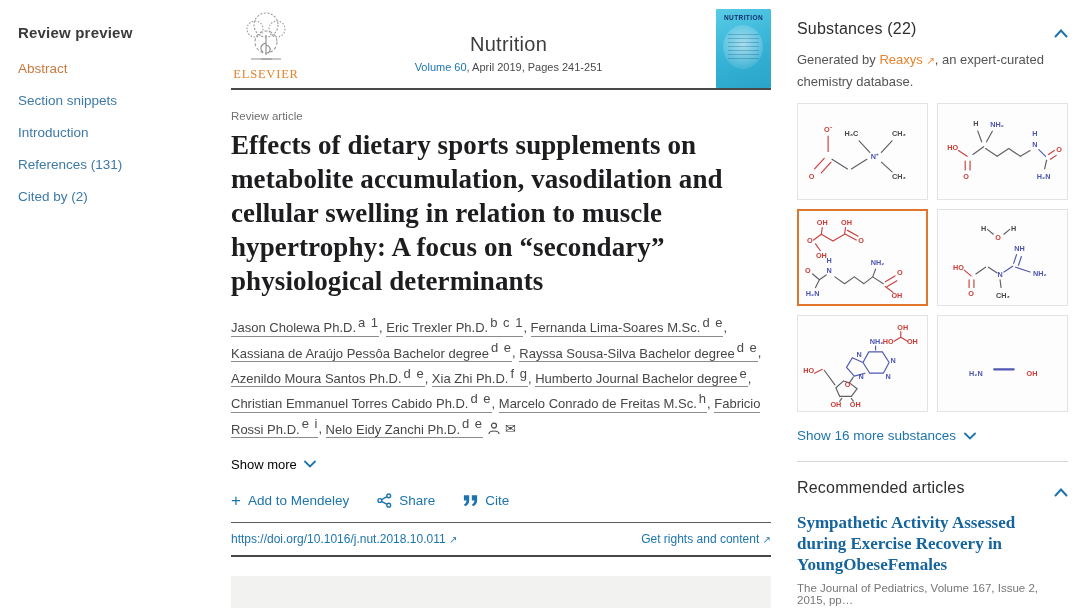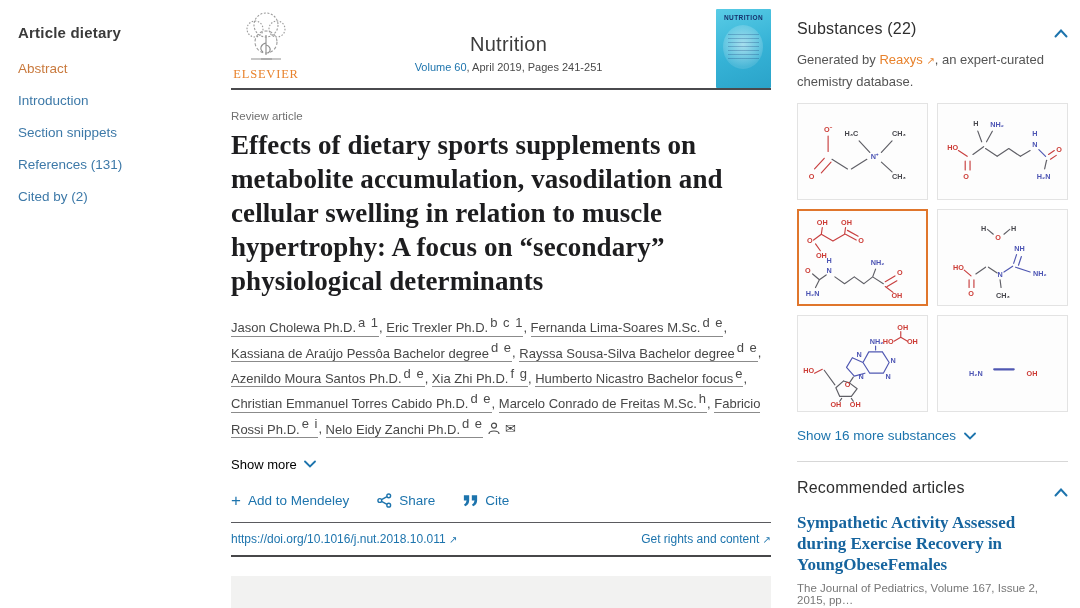--- a/index.html
+++ b/index.html
@@ -83,24 +83,24 @@
   .side-divider { border-top:1px solid #d7d7d7; margin:17px 0 0; }
   .rec-head { margin-top:17px; }
   .rec-title { display:block; margin-top:15px; font-family:"Liberation Serif", serif; font-weight:700;
     font-size:17px; line-height:21px; color:#16649e; }
   .rec-source { margin-top:7px; font-size:11.5px; color:#777; }
 </style>
 </head>
 <body>
 
 <nav class="sidebar-left">
-  <h1>Article dietary</h1>
+  <h1>Review preview</h1>
   <a class="nav-item active">Abstract</a>
+  <a class="nav-item">Section snippets</a>
   <a class="nav-item">Introduction</a>
-  <a class="nav-item">Section snippets</a>
   <a class="nav-item">References (131)</a>
   <a class="nav-item">Cited by (2)</a>
 </nav>
 
 <main class="center">
   <div class="journal-header">
     <div class="pub-logo">
       <svg width="62" height="56" viewBox="0 0 62 56">
         <g fill="none" stroke="#9a9a9a" stroke-width="1.1">
           <circle cx="31" cy="16" r="12" stroke-dasharray="2 1.6"></circle>
@@ -130,21 +130,21 @@
   <h2 class="article-title">Effects of dietary sports supplements on metabolite accumulation, vasodilation and cellular swelling in relation to muscle hypertrophy: A focus on “secondary” physiological determinants</h2>
 
   <p class="authors">
     <span><a class="author"><span>Jason Cholewa Ph.D.</span><sup>a 1</sup></a><span class="a-sep">, </span></span>
     <span><a class="author"><span>Eric Trexler Ph.D.</span><sup>b c 1</sup></a><span class="a-sep">, </span></span>
     <span><a class="author"><span>Fernanda Lima-Soares M.Sc.</span><sup>d e</sup></a><span class="a-sep">, </span></span>
     <span><a class="author"><span>Kassiana de Araújo Pessôa Bachelor degree</span><sup>d e</sup></a><span class="a-sep">, </span></span>
     <span><a class="author"><span>Rayssa Sousa-Silva Bachelor degree</span><sup>d e</sup></a><span class="a-sep">, </span></span>
     <span><a class="author"><span>Azenildo Moura Santos Ph.D.</span><sup>d e</sup></a><span class="a-sep">, </span></span>
     <span><a class="author"><span>Xia Zhi Ph.D.</span><sup>f g</sup></a><span class="a-sep">, </span></span>
-    <span><a class="author"><span>Humberto Nicastro Bachelor focus</span><sup>e</sup></a><span class="a-sep">, </span></span>
+    <span><a class="author"><span>Humberto Journal Bachelor degree</span><sup>e</sup></a><span class="a-sep">, </span></span>
     <span><a class="author"><span>Christian Emmanuel Torres Cabido Ph.D.</span><sup>d e</sup></a><span class="a-sep">, </span></span>
     <span><a class="author"><span>Marcelo Conrado de Freitas M.Sc.</span><sup>h</sup></a><span class="a-sep">, </span></span>
     <span><a class="author"><span>Fabricio Rossi Ph.D.</span><sup>e i</sup></a><span class="a-sep">, </span></span>
     <span><a class="author"><span>Nelo Eidy Zanchi Ph.D.</span><sup>d e</sup></a></span><span class="author-icons">
         <span class="person-ic">
           <svg width="12" height="13" viewBox="0 0 12 13" fill="none" stroke="#4a4a4a" stroke-width="1.2">
             <circle cx="6" cy="3.6" r="2.5"></circle>
             <path d="M1 12 c0-4 10-4 10 0"></path>
           </svg>
         </span>

